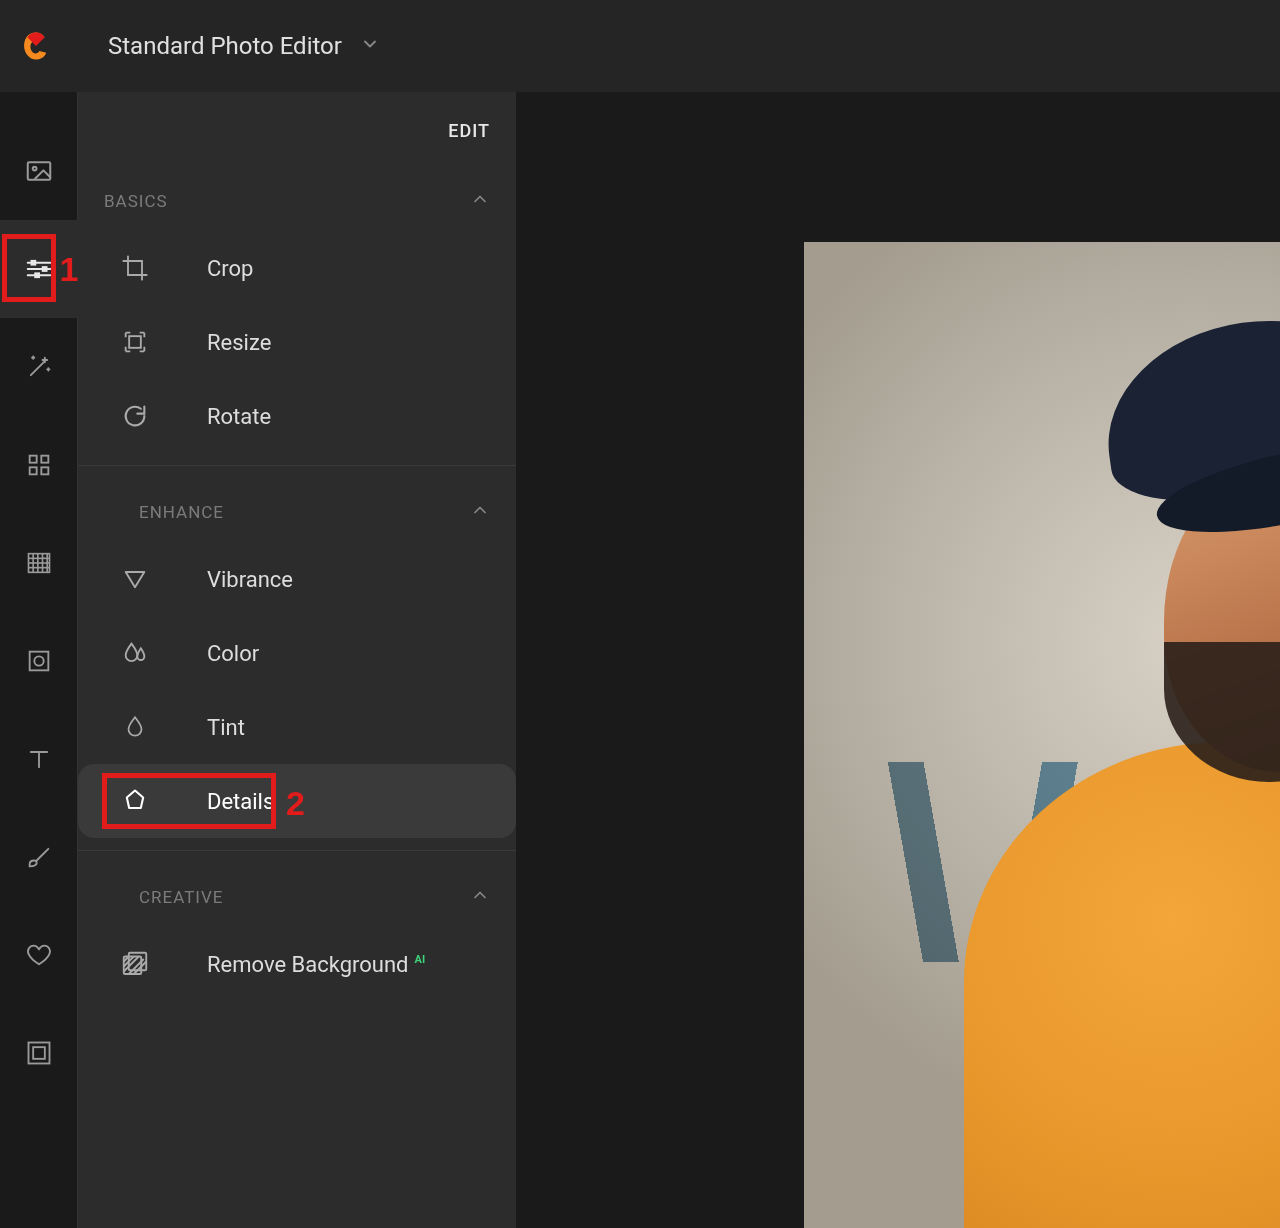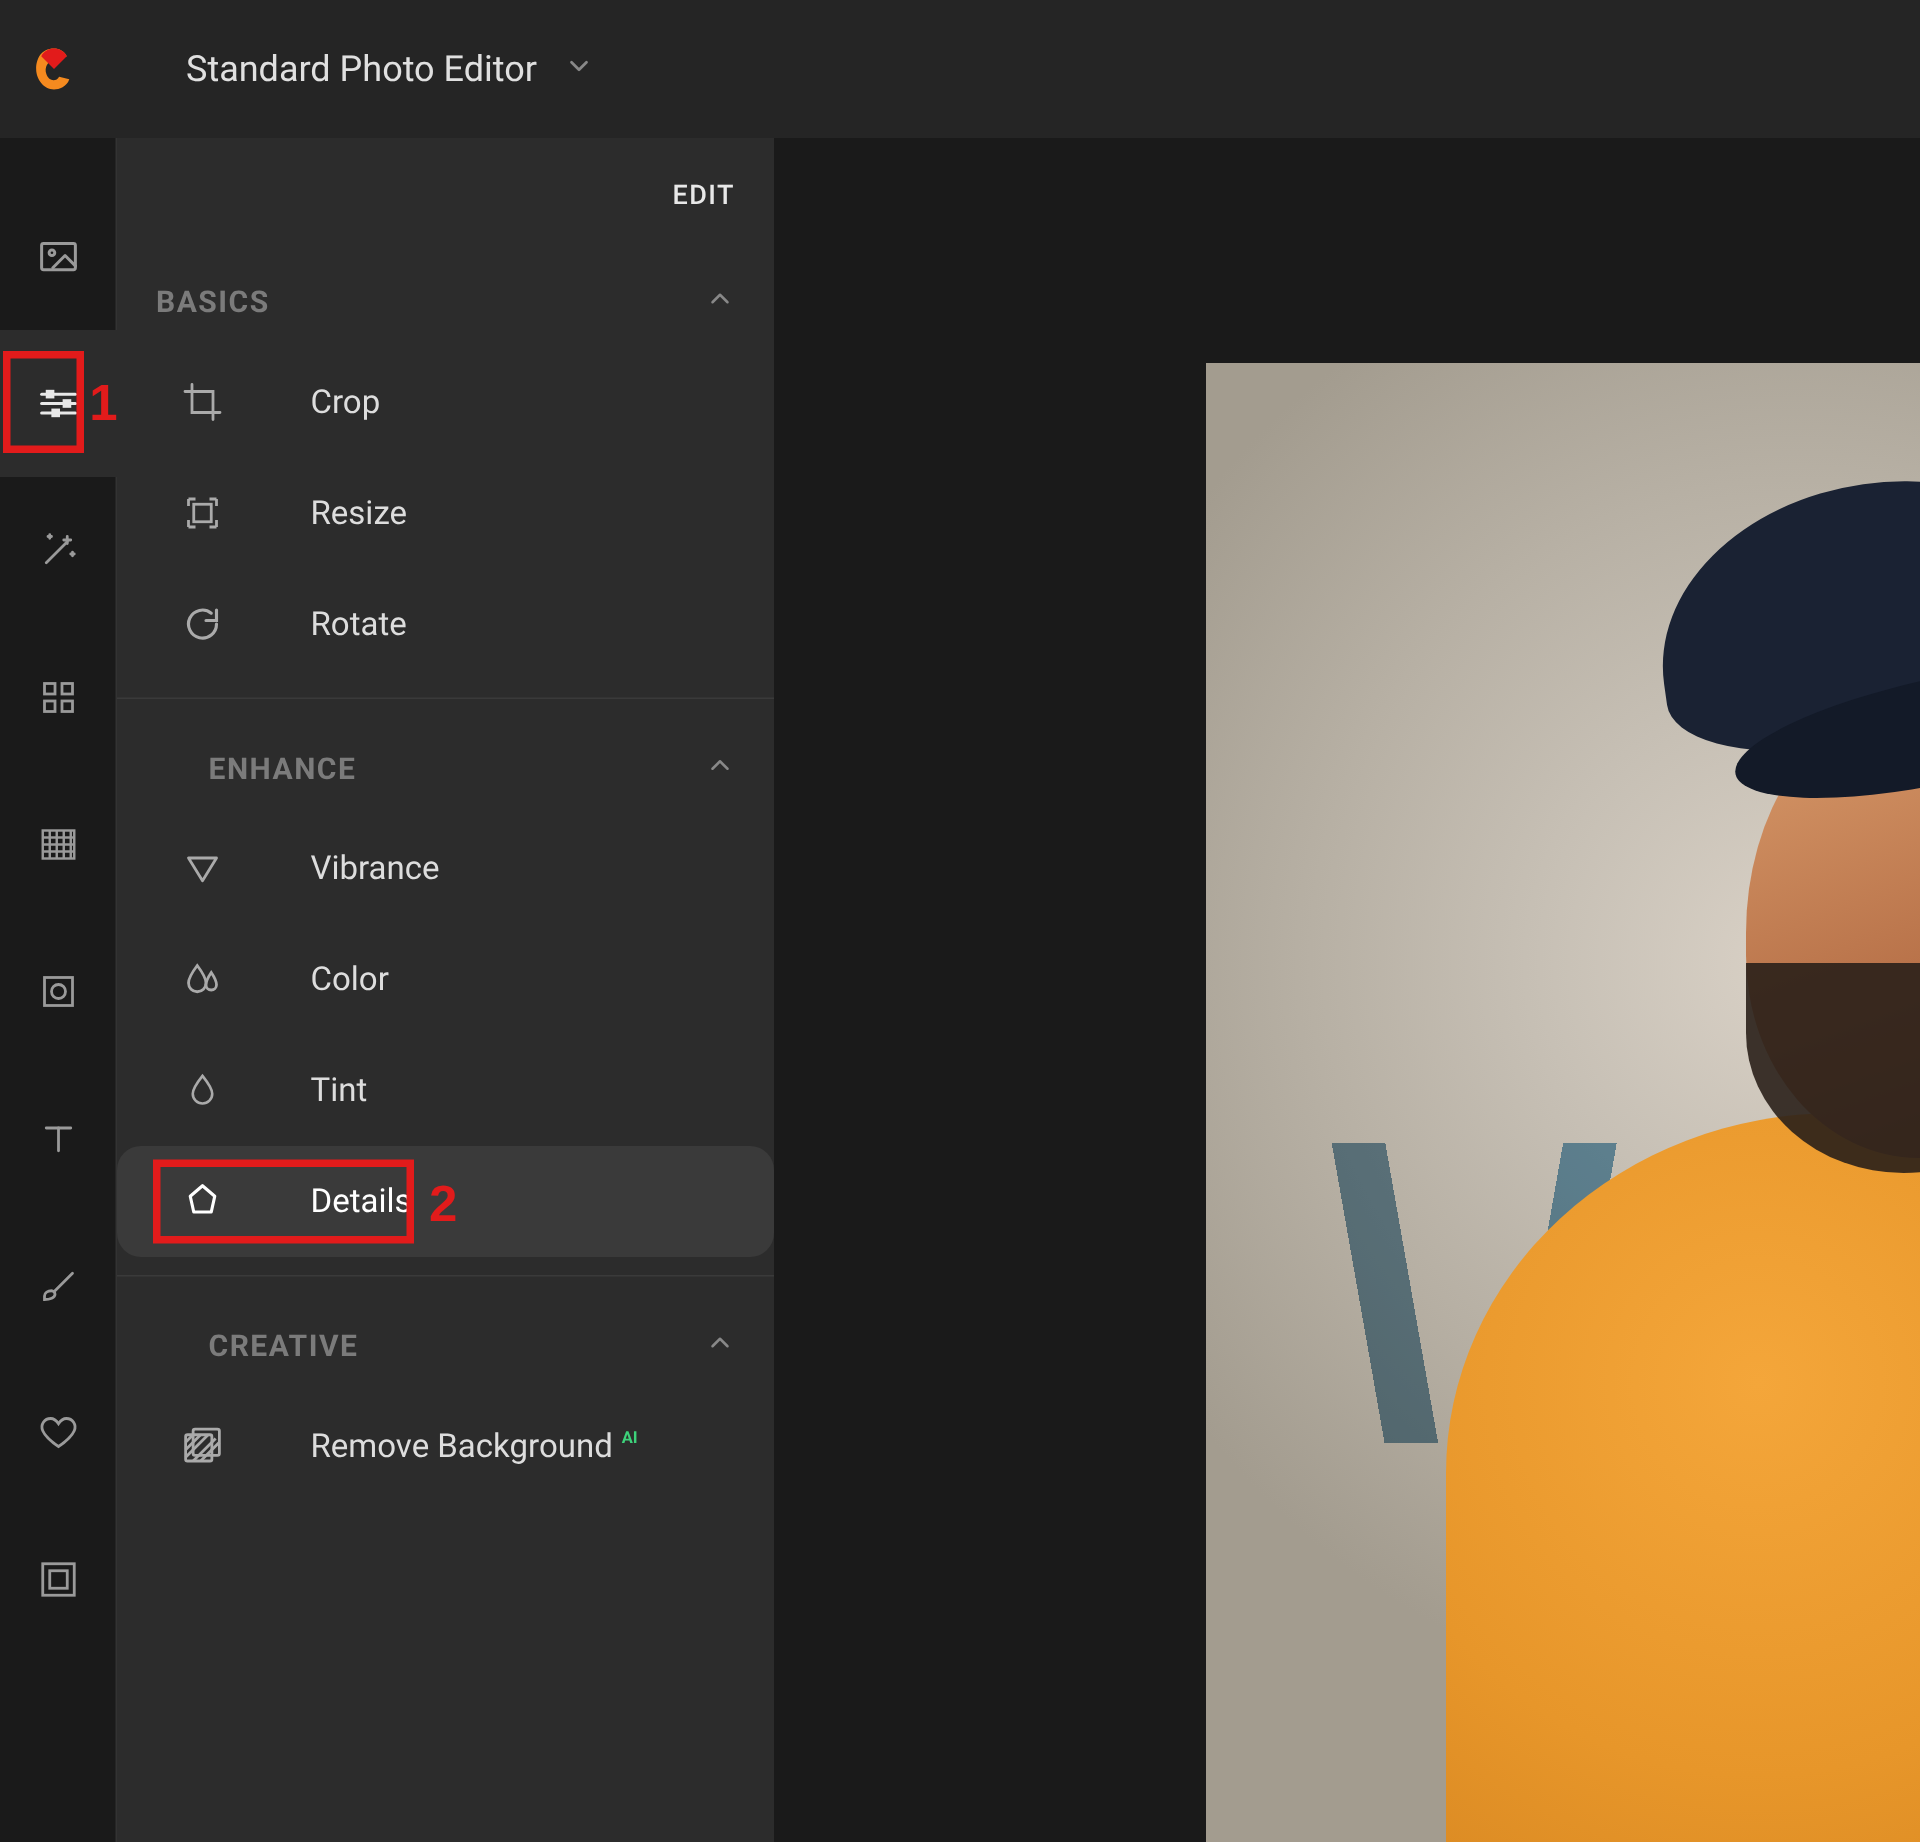--- a/index.html
+++ b/index.html
@@ -22,21 +22,21 @@
   }
   .logo {
     width: 40px;
     height: 40px;
     display: flex;
     align-items: center;
     justify-content: center;
   }
   .logo svg { width: 34px; height: 34px; }
   .app-title-wrap {
-    margin-left: 68px;
+    margin-left: 52px;
     display: flex;
     align-items: center;
     cursor: pointer;
   }
   .app-title {
     font-size: 24px;
     font-weight: 400;
     color: #e0e0e0;
   }
   .app-title-wrap .chev {
@@ -96,24 +96,24 @@
   }
   .section-header {
     display: flex;
     align-items: center;
     justify-content: space-between;
     padding: 40px 26px 18px 26px;
     cursor: pointer;
   }
   .section-header.tight { padding-top: 30px; margin-left: 35px; }
   .section-title {
-    font-size: 20px;
+    font-size: 17px;
     letter-spacing: 1px;
     color: #7b7b7b;
-    font-weight: 700;
+    font-weight: 400;
   }
   .section-chevron {
     color: #888;
   }
   .section-items { }
   .divider {
     height: 1px;
     background: #3a3a3a;
     margin: 12px 0 4px 0;
   }

